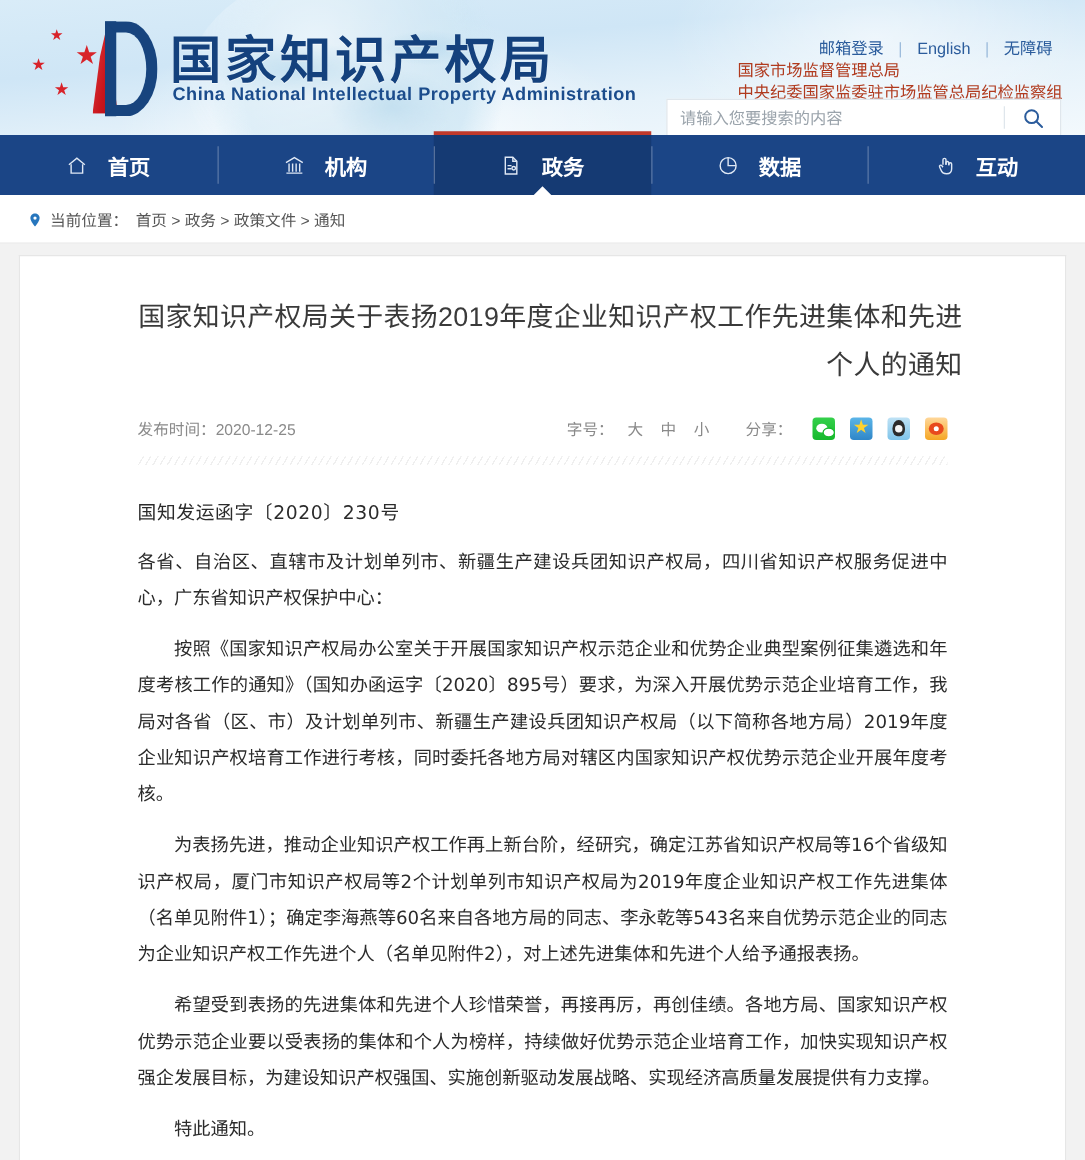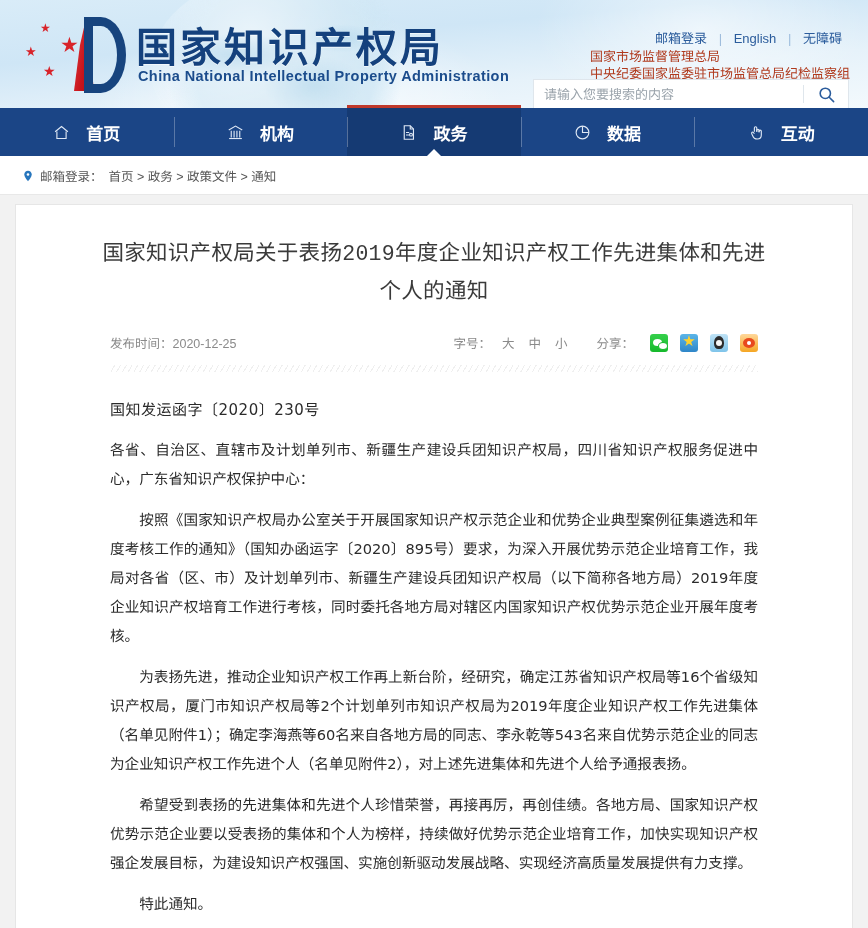--- a/index.html
+++ b/index.html
@@ -163,23 +163,23 @@
 
   
   .page-bg { width:868px; background:#f2f2f2; padding: 9px 0 0 0; }
   .card {
     width: 838px; margin: 0 auto; min-height: 760px;
     background:#ffffff; border:1px solid #e6e6e6; border-bottom:0;
     padding: 30px 0 0 0;
   }
   .art-title {
     width: 672px; margin: 0 auto;
-    font-family:Liberation Mono, monospace;
+    font-family:Liberation Sans, sans-serif;
     font-size: 21.5px; line-height: 38px; color: #3a3a3a;
-    text-align:center; font-weight: 400; letter-spacing: .3px;
+    text-align:right; font-weight: 400; letter-spacing: .3px;
   }
   .meta {
     width: 648px; margin: 22px auto 0 auto;
     display:flex; align-items:center;
     font-size: 12.5px; color:#8a8a8a;
   }
   .meta .pubtime { flex: 0 0 auto; }
   .meta .spacer { flex: 1 1 auto; }
   .fs-label { color:#8a8a8a; margin-right: 4px;}
   .fs-opt { color:#8a8a8a; padding: 0 7px; cursor:pointer; }
@@ -352,21 +352,21 @@
 </div>
 
 <div class="crumb-row">
   <div class="crumb">
     <span class="pin">
       <svg width="12" height="14" viewBox="0 0 24 24" fill="#2776bd">
         <path d="M12 1.5 C7.9 1.5 4.6 4.8 4.6 8.9 C4.6 14.4 12 22.5 12 22.5 S19.4 14.4 19.4 8.9 C19.4 4.8 16.1 1.5 12 1.5 Z"></path>
         <circle cx="12" cy="8.9" r="2.6" fill="#ffffff"></circle>
       </svg>
     </span>
-    <span>邮箱登录：</span>
+    <span>当前位置：</span>
     <span>首页 &gt; 政务 &gt; 政策文件 &gt; 通知</span>
   </div>
 </div>
 
 <div class="page-bg">
   <div class="card">
 
     <h1 class="art-title">国家知识产权局关于表扬2019年度企业知识产权工作先进集体和先进个人的通知</h1>
 
     <div class="meta">

